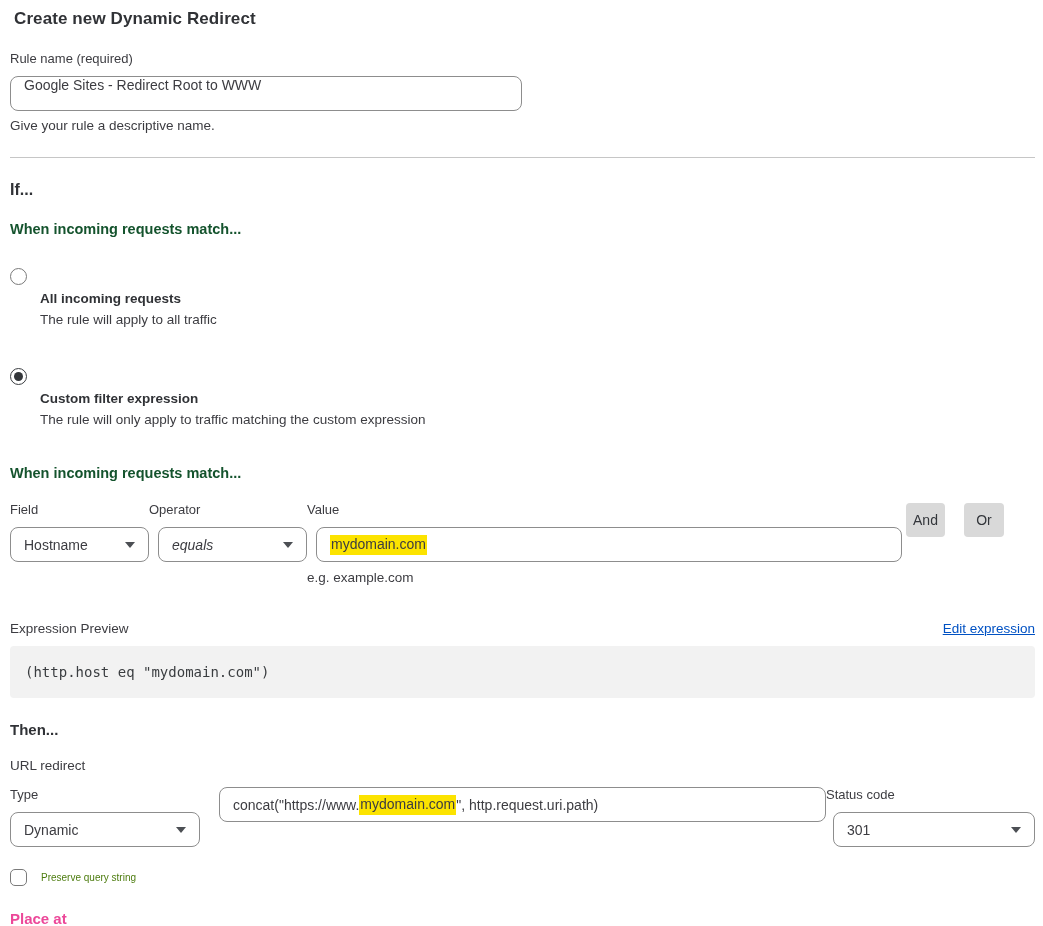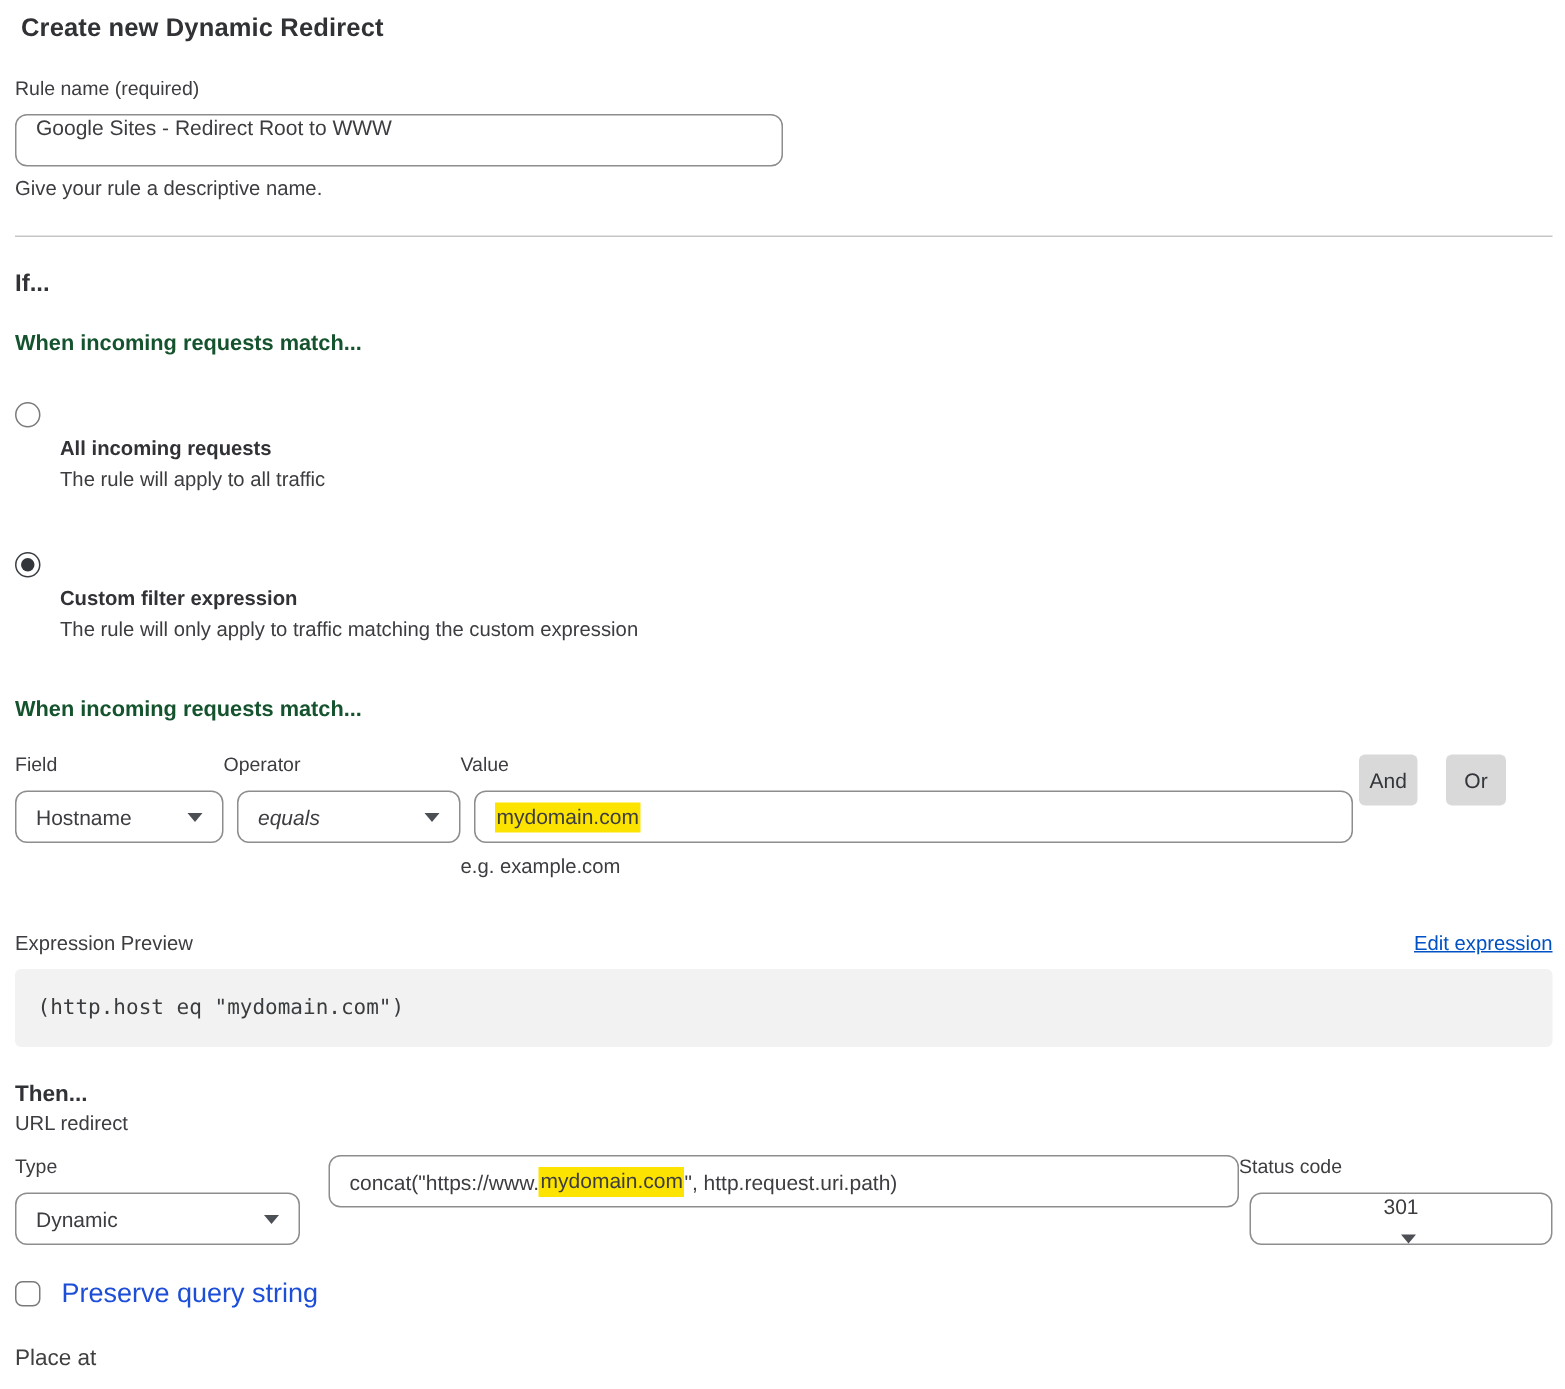--- a/index.html
+++ b/index.html
@@ -87,34 +87,34 @@
     width: 1025px;
   }
   .edit-link { font-size: 13.5px; text-decoration: underline; cursor: pointer; }
   .code-block {
     margin-top: 10px; width: 1025px; height: 52px; border-radius: 4px;
     background: #f2f2f2; display: flex; align-items: center; padding: 0 15px;
     font-family: "DejaVu Sans Mono", monospace; font-size: 14px; color: #3a3d40;
   }
 
   .h-then { margin: 23px 0 0 0; font-size: 15px; font-weight: 700; color: #303236; }
-  .url-redirect-label { margin-top: 3px; font-size: 13.5px; }
+  .url-redirect-label { margin-top: 20px; font-size: 13.5px; }
   .redirect-row { margin-top: 14px; display: flex; align-items: flex-start; }
   .w-type { width: 190px; }
   .w-expr { width: 607px; margin-left: 19px; }
-  .w-status { width: 202px; margin-left: 7px; flex-direction: column; }
+  .w-status { width: 202px; margin-left: 7px; }
 
   .checkbox-row { margin-top: 22px; display: flex; align-items: center; }
   .checkbox {
     width: 17px; height: 17px; border: 1px solid #7a7a7a; border-radius: 5px;
     background: #fff; cursor: pointer; flex: 0 0 auto;
   }
-  .checkbox-label { margin-left: 14px; font-size: 18px; color: #1d4ed8; }
-
-  .h-place { margin: 24px 0 0 0; font-size: 15px; font-weight: 400; color: #404040; }
+  .checkbox-label { margin-left: 14px; font-size: 10px; color: #4d7c0f; }
+
+  .h-place { margin: 24px 0 0 0; font-size: 15px; font-weight: 700; color: #ec4899; }
   .order-label { margin-top: 17px; }
   .w-order { width: 316px; margin-top: 9px; }
 </style>
 </head>
 <body>
 
 <div class="container">
 
   <h1 class="page-title">Create new Dynamic Redirect</h1>
 

